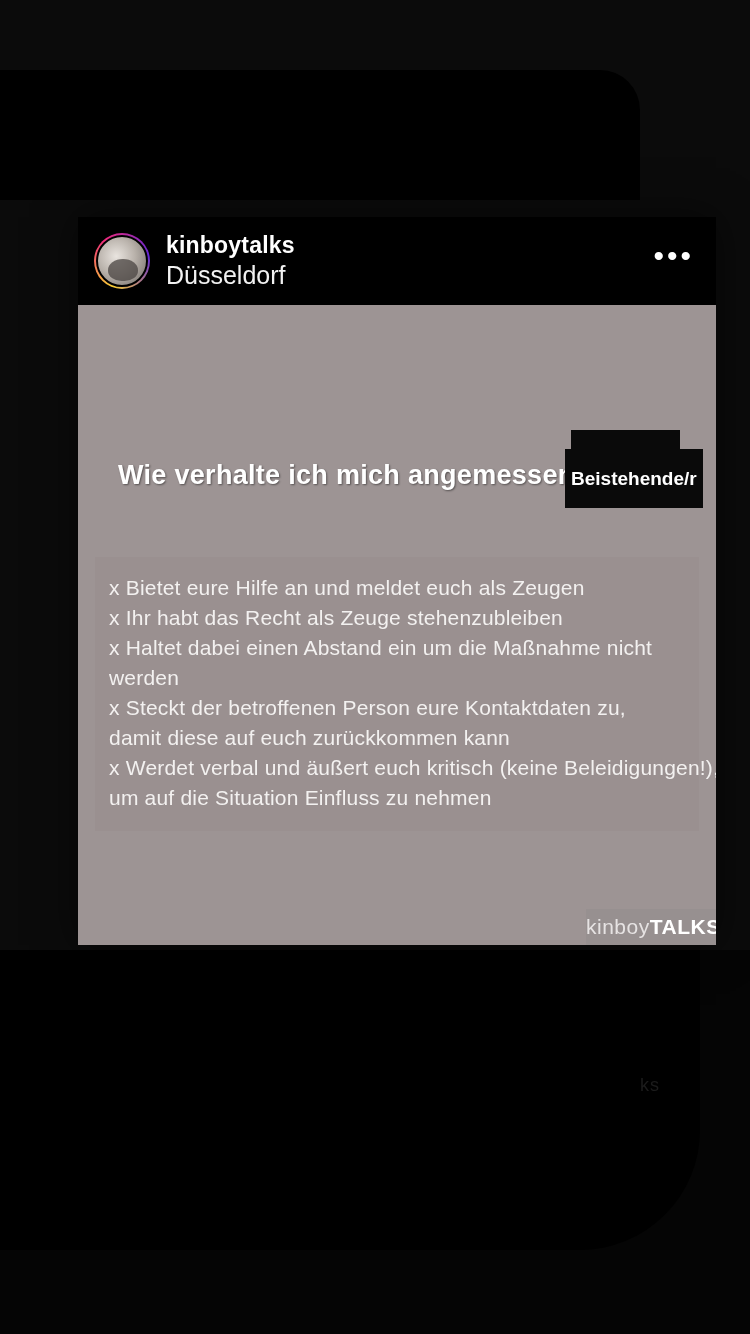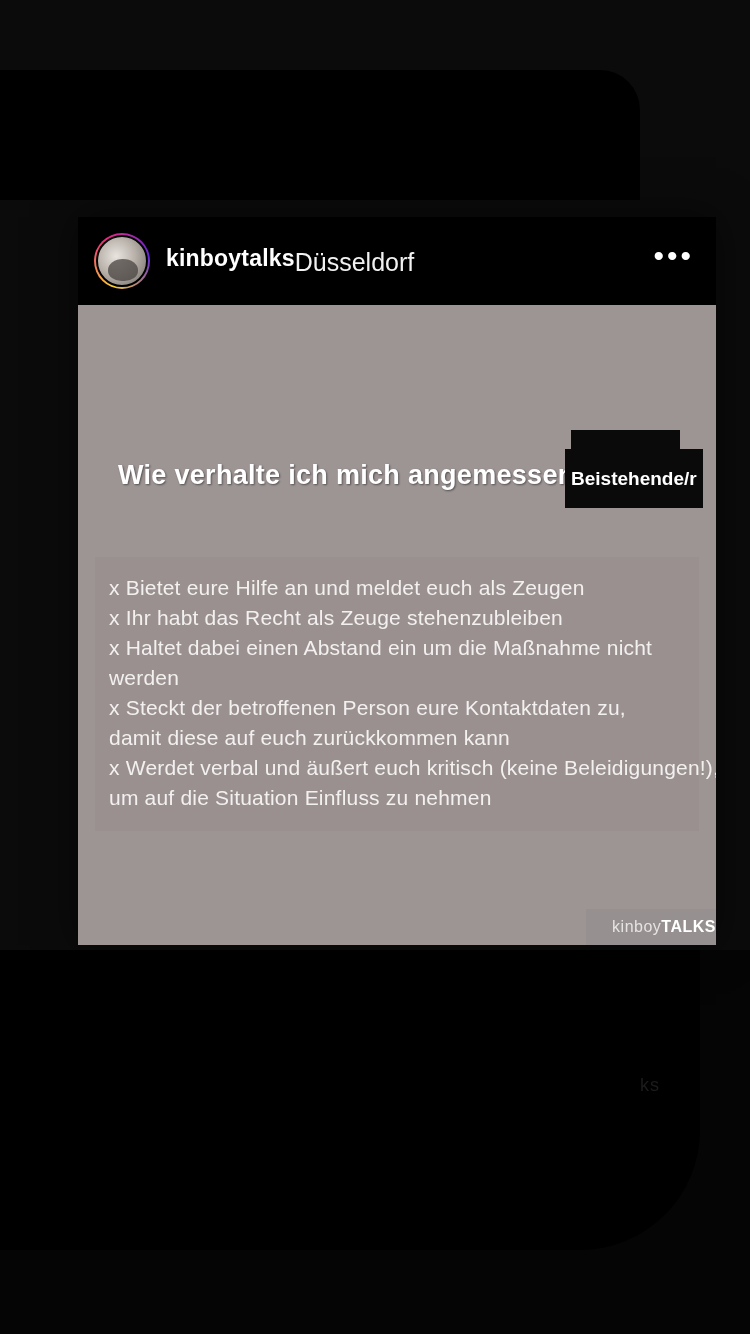--- a/index.html
+++ b/index.html
@@ -103,21 +103,21 @@
     top: 22px;
     width: 30px;
     height: 22px;
     background: #4a4441;
     border-radius: 50% 50% 45% 45%;
     opacity: .75;
   }
   .header-text {
     margin-left: 16px;
     display: flex;
-    flex-direction: row;
+    flex-direction: column;
     justify-content: center;
     line-height: 1.15;
   }
   .username {
     color: #fff;
     font-size: 23px;
     font-weight: bold;
     letter-spacing: .2px;
   }
   .location {
@@ -200,22 +200,22 @@
 
   .watermark {
     position: absolute;
     right: 0;
     bottom: 0;
     width: 130px;
     height: 36px;
     background: rgba(150,143,143,0.75);
     display: flex;
     align-items: center;
-    justify-content: flex-end;
-    font-size: 16px;
+    justify-content: flex-start;
+    font-size: 21px;
     color: #e6e3e3;
     letter-spacing: .5px;
   }
   .watermark .wm-bold {
     color: #fff;
     font-weight: bold;
   }
 </style>
 </head>
 <body>

